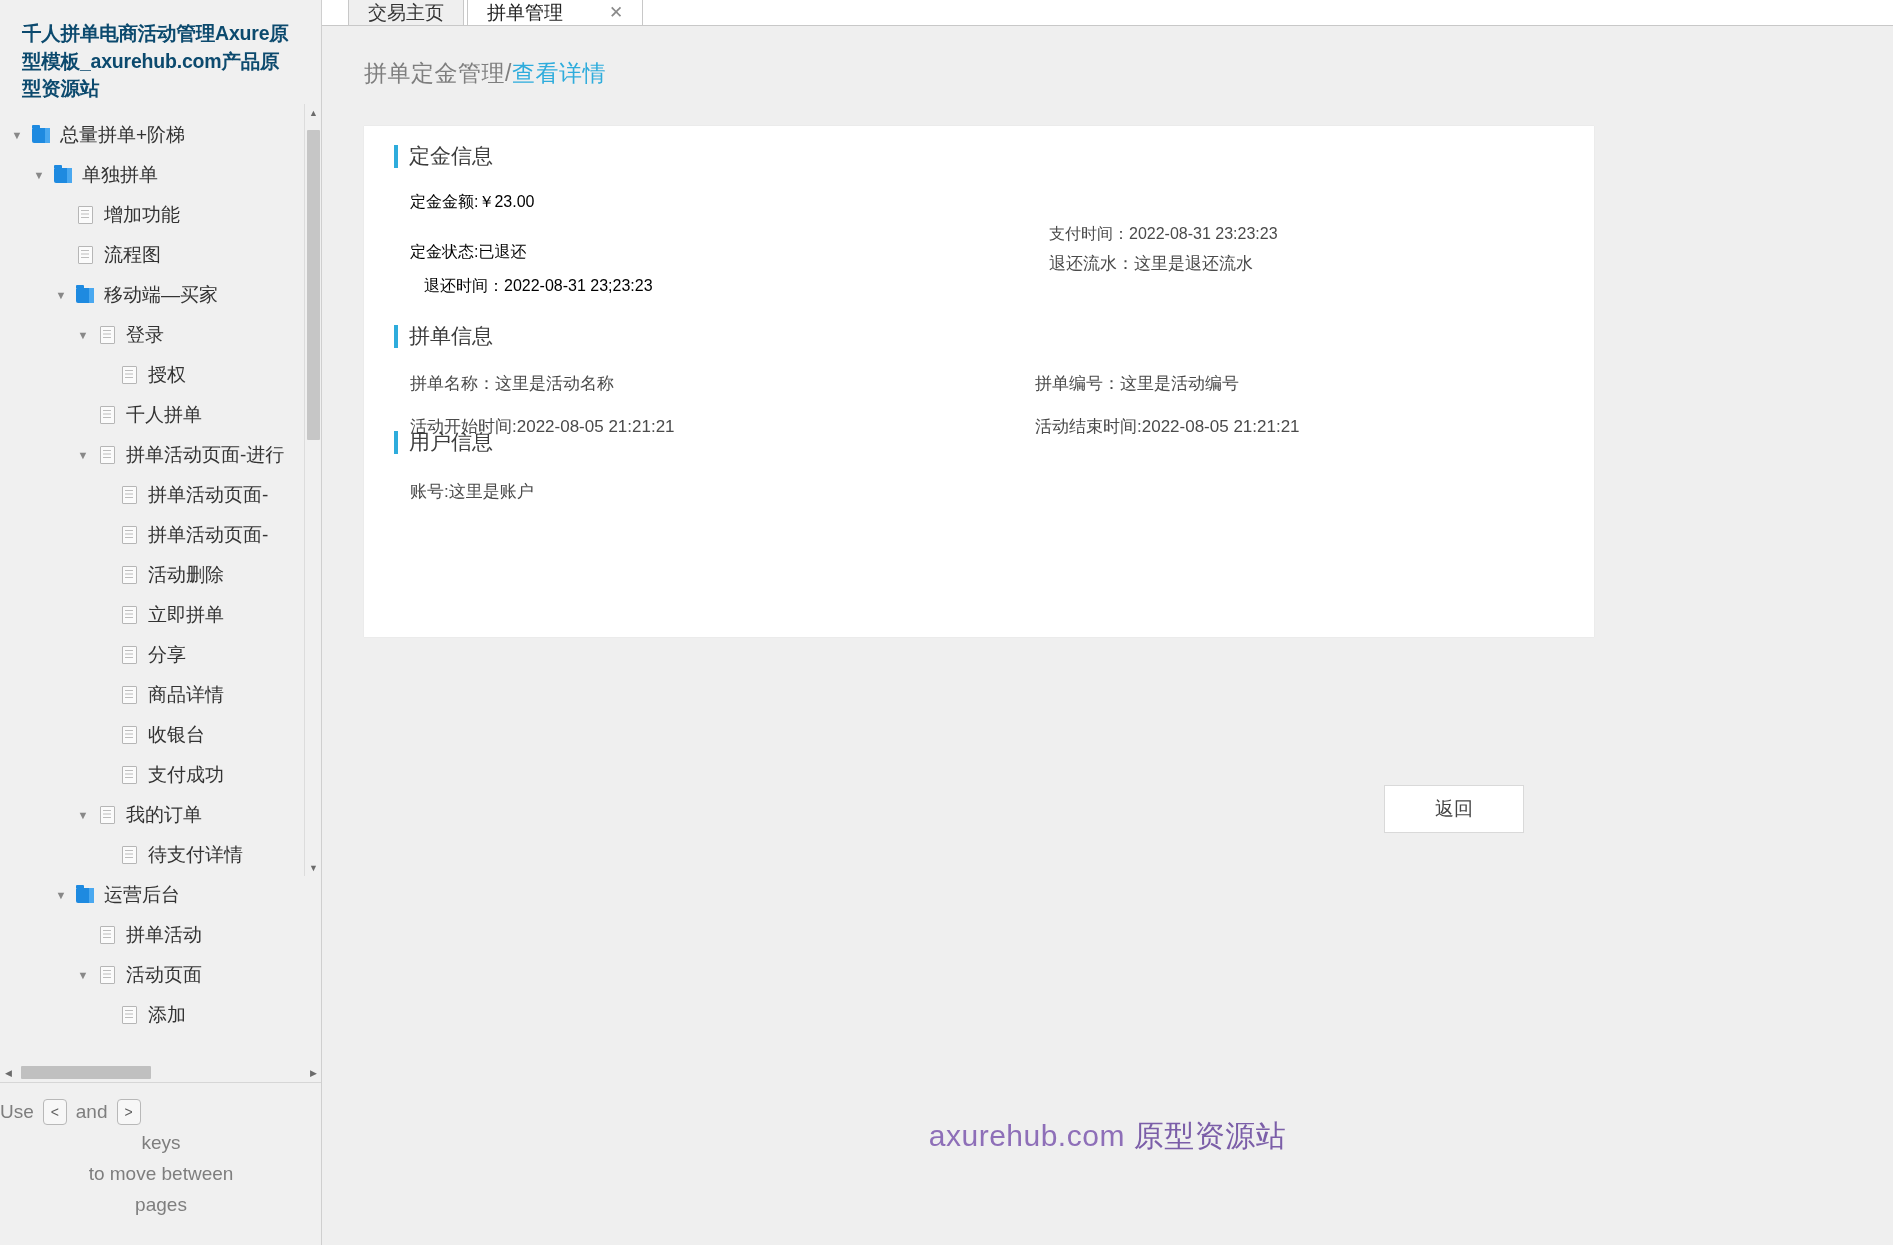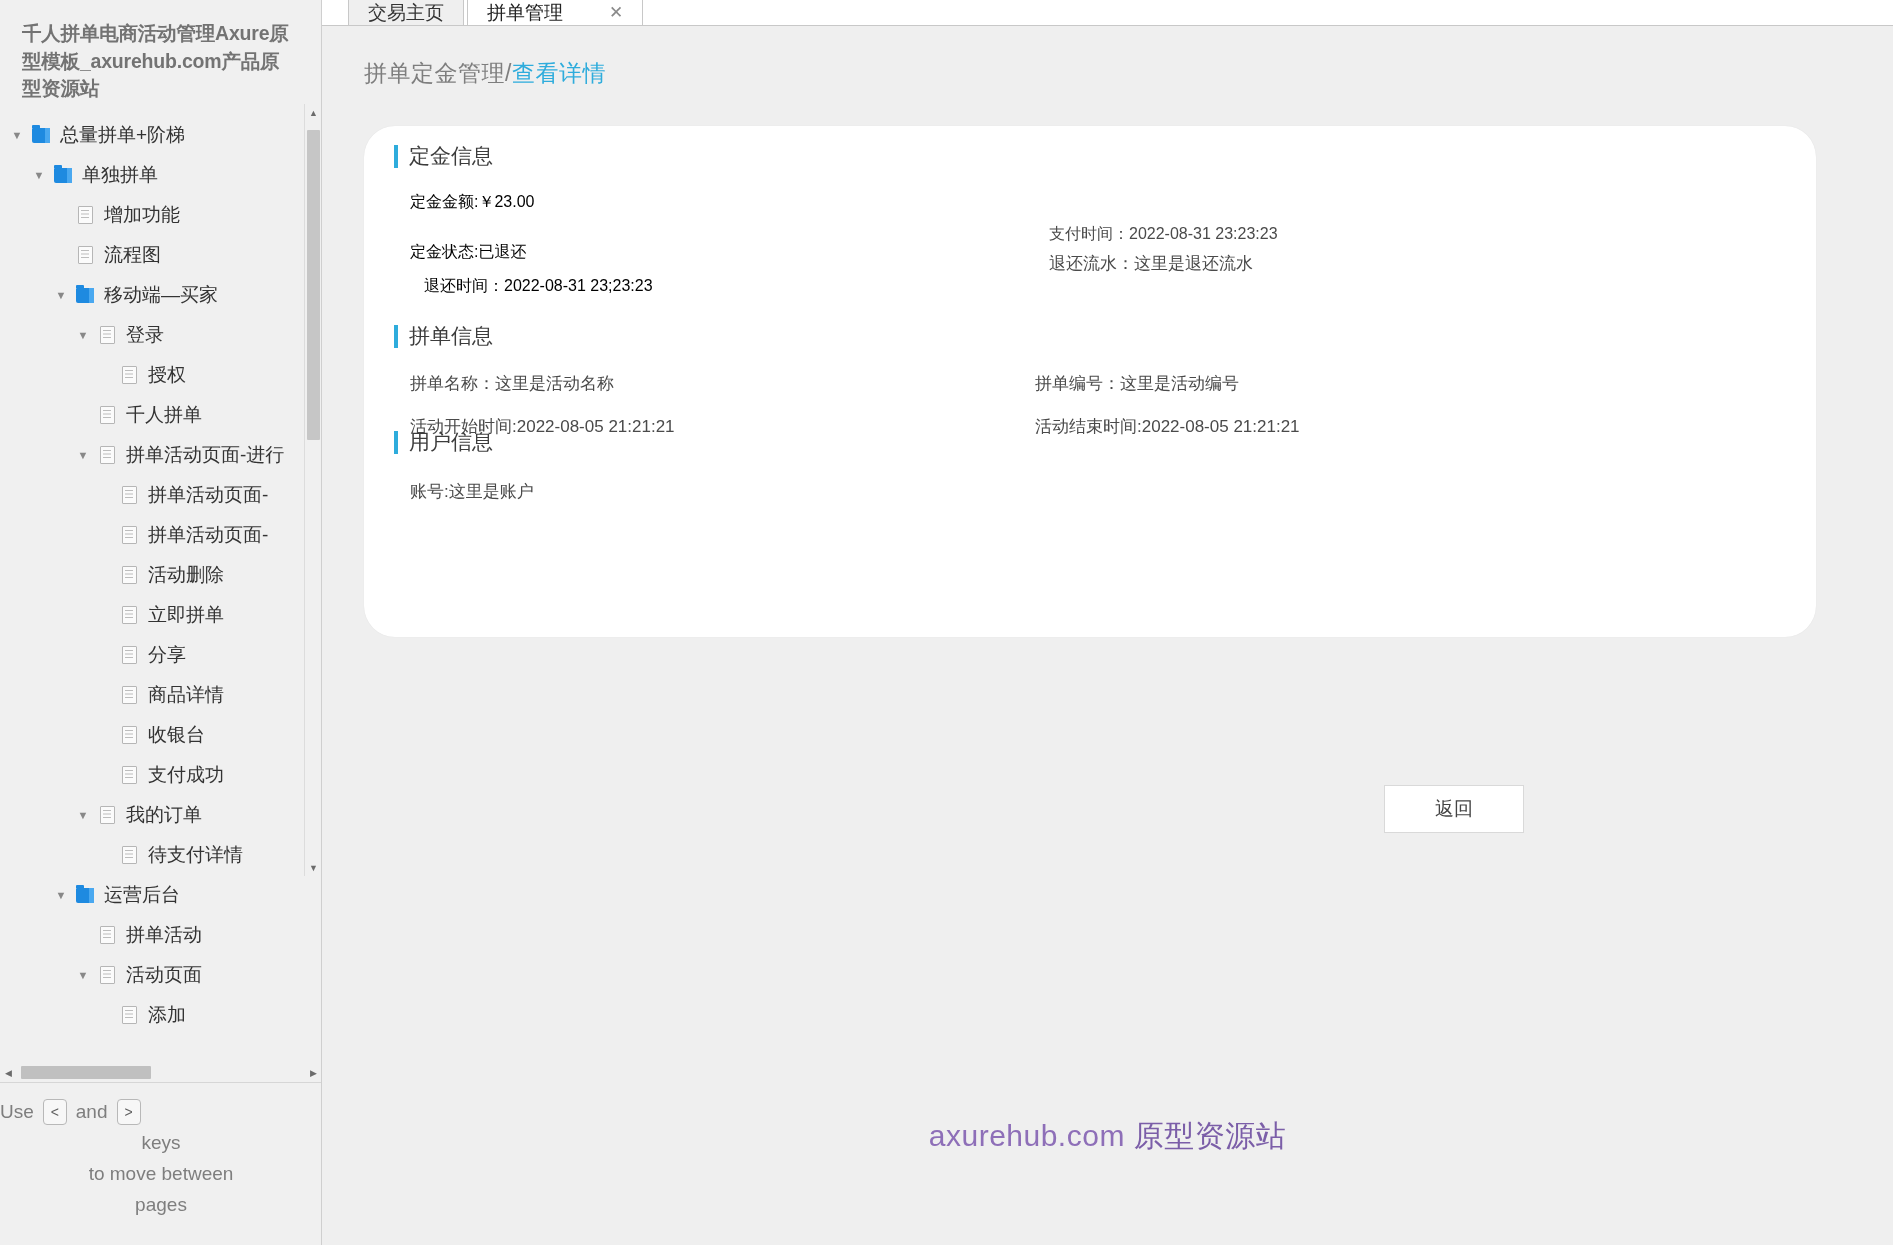--- a/index.html
+++ b/index.html
@@ -28,21 +28,21 @@
     border-right: 1px solid #cfcfcf;
     flex: 0 0 322px;
     overflow: hidden;
   }
 
   .sitemap-title {
     padding: 20px 26px 6px 22px;
     font-size: 19.5px;
     font-weight: bold;
     line-height: 1.42;
-    color: #737373;
+    color: #0c4a6e;
     letter-spacing: -0.2px;
     word-break: break-all;
   }
 
   .tree-wrap {
     position: relative;
     height: 925px;
     overflow: hidden;
   }
 
@@ -269,25 +269,24 @@
     font-size: 23px;
     color: #7e7e7e;
     letter-spacing: 0.5px;
   }
   .breadcrumb .crumb-current { color: #2eacdc; }
 
   .panel {
     position: absolute;
     left: 42px;
     top: 100px;
-    width: 1452px;
+    width: 1230px;
     height: 511px;
     background: #ffffff;
     box-shadow: 0 0 1px rgba(0,0,0,0.10);
-    border-radius: 31px;
   }
 
   .section-title {
     display: flex;
     align-items: center;
     font-size: 21px;
     color: #3c3c3c;
     margin: 0;
   }
   .section-bar {

